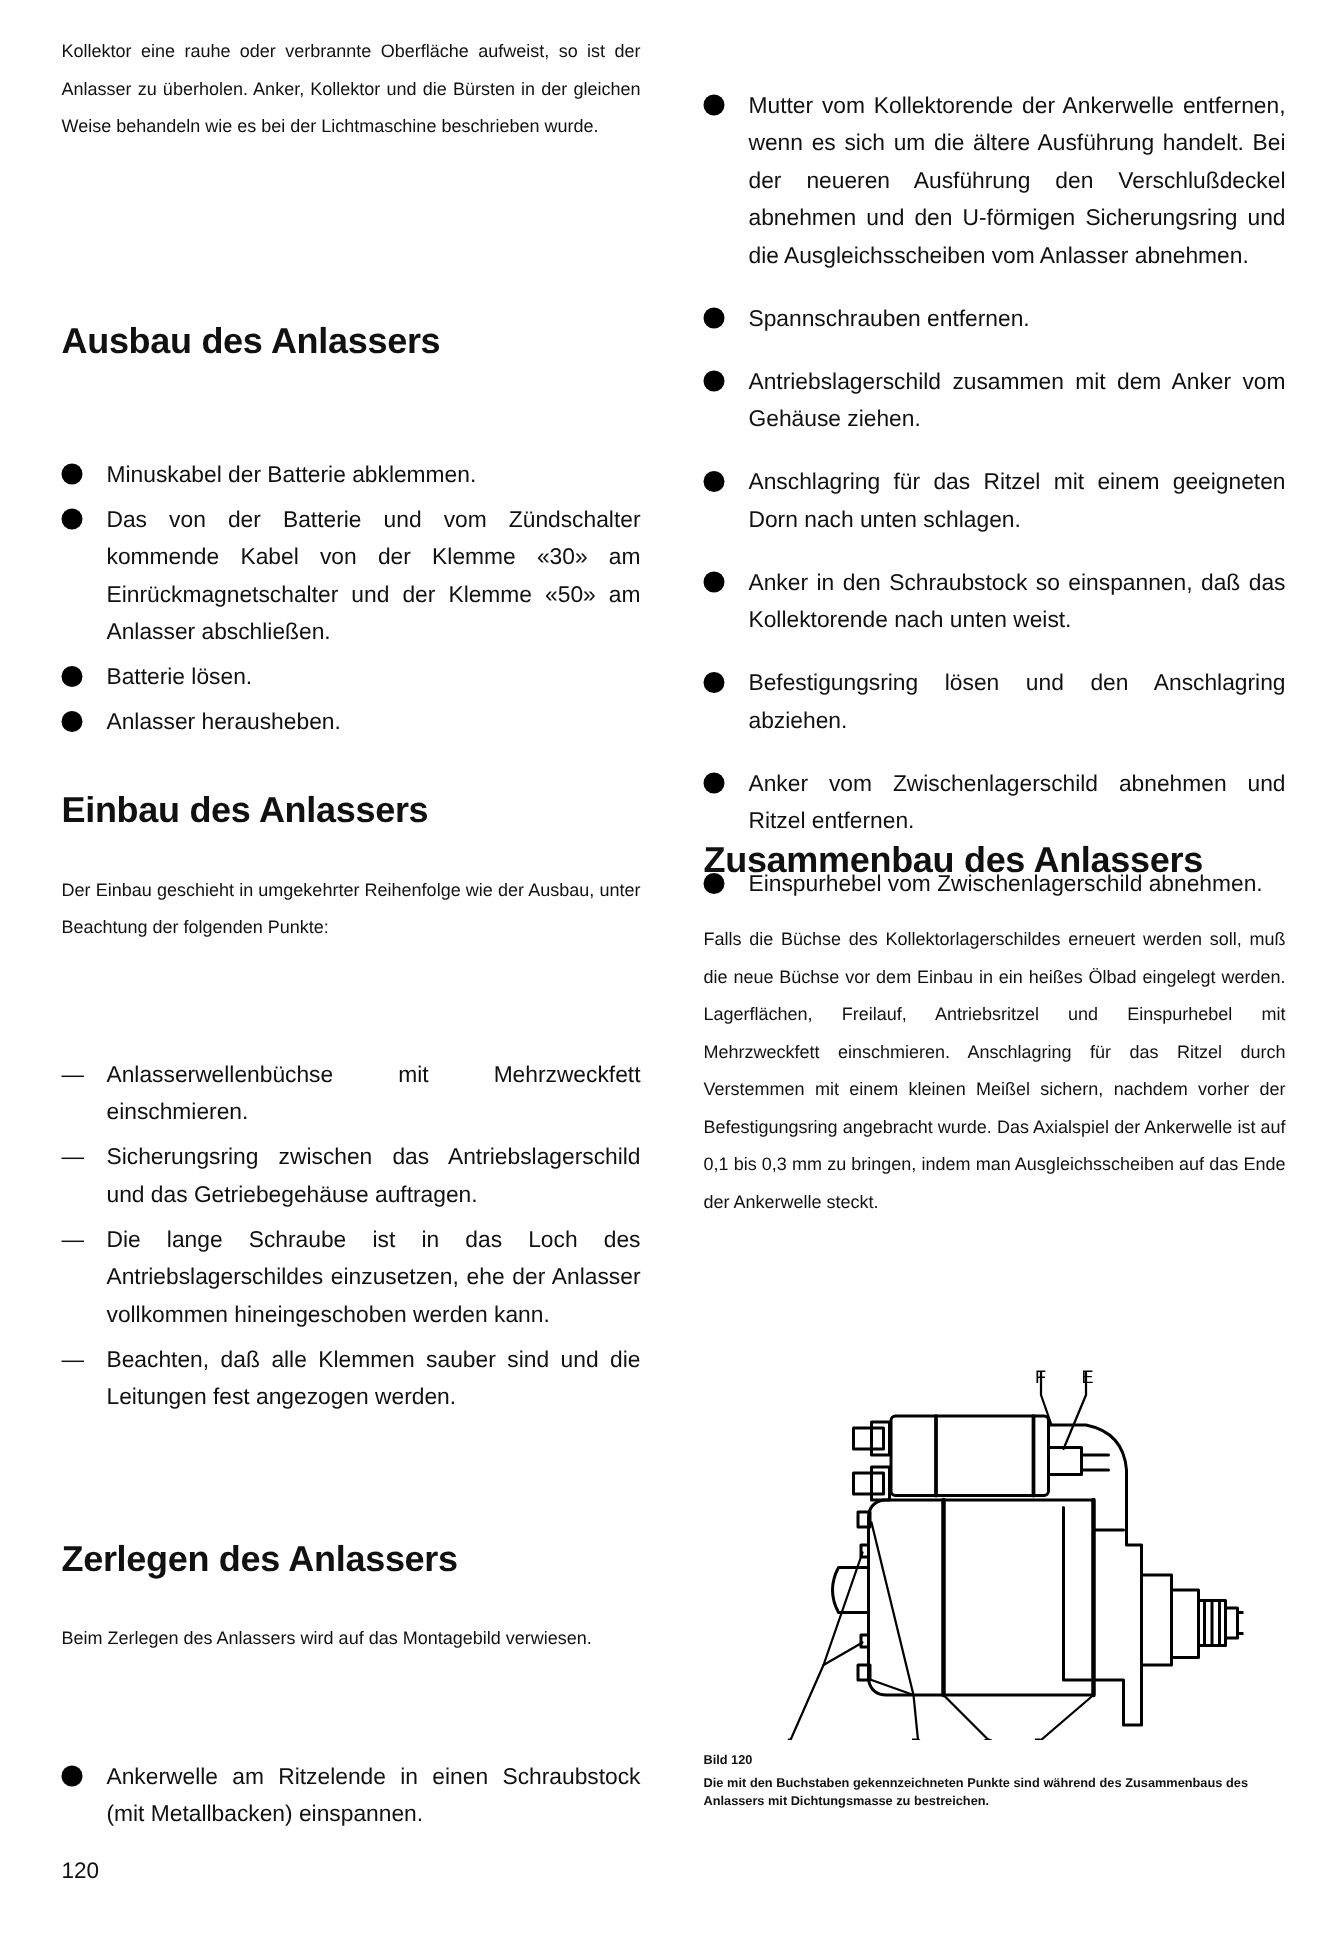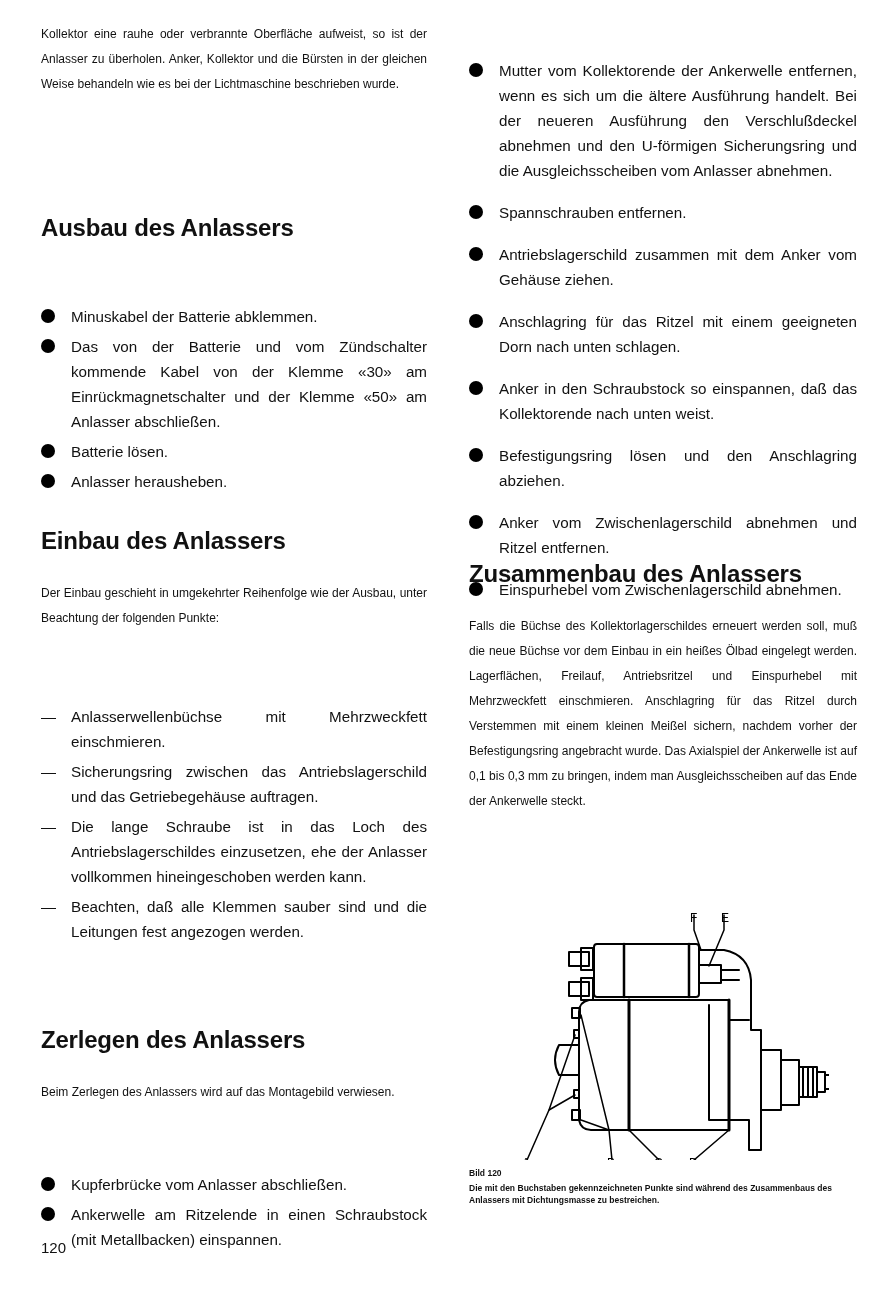--- a/index.html
+++ b/index.html
@@ -46,21 +46,20 @@
   <ul class="steps" style="top:668px; width:386px;">
     <li><span class="bullet-dash">—</span><span>Anlasserwellenbüchse mit Mehrzweckfett einschmieren.</span></li>
     <li><span class="bullet-dash">—</span><span>Sicherungsring zwischen das Antriebslagerschild und das Getriebegehäuse auftragen.</span></li>
     <li><span class="bullet-dash">—</span><span>Die lange Schraube ist in das Loch des Antriebslagerschildes einzusetzen, ehe der Anlasser vollkommen hineingeschoben werden kann.</span></li>
     <li><span class="bullet-dash">—</span><span>Beachten, daß alle Klemmen sauber sind und die Leitungen fest angezogen werden.</span></li>
   </ul>
 
   <h2 style="top:1026px;">Zerlegen des Anlassers</h2>
   <p class="para" style="top:1080px; width:386px;">Beim Zerlegen des Anlassers wird auf das Montagebild verwiesen.</p>
   <ul class="steps" style="top:1136px; width:386px;">
-    <li><span class="bullet-dot"></span><span>Kupferbrücke vom Anlasser abschließen.</span></li>
     <li><span class="bullet-dot"></span><span>Ankerwelle am Ritzelende in einen Schraubstock (mit Metallbacken) einspannen.</span></li>
   </ul>
 </div>
 
 <div class="col col-right">
   <ul class="steps tight" style="top:22px; width:388px;">
     <li><span class="bullet-dot"></span><span>Mutter vom Kollektorende der Ankerwelle entfernen, wenn es sich um die ältere Ausführung handelt. Bei der neueren Ausführung den Verschlußdeckel abnehmen und den U-förmigen Sicherungsring und die Ausgleichsscheiben vom Anlasser abnehmen.</span></li>
     <li><span class="bullet-dot"></span><span>Spannschrauben entfernen.</span></li>
     <li><span class="bullet-dot"></span><span>Antriebslagerschild zusammen mit dem Anker vom Gehäuse ziehen.</span></li>
     <li><span class="bullet-dot"></span><span>Anschlagring für das Ritzel mit einem geeigneten Dorn nach unten schlagen.</span></li>

